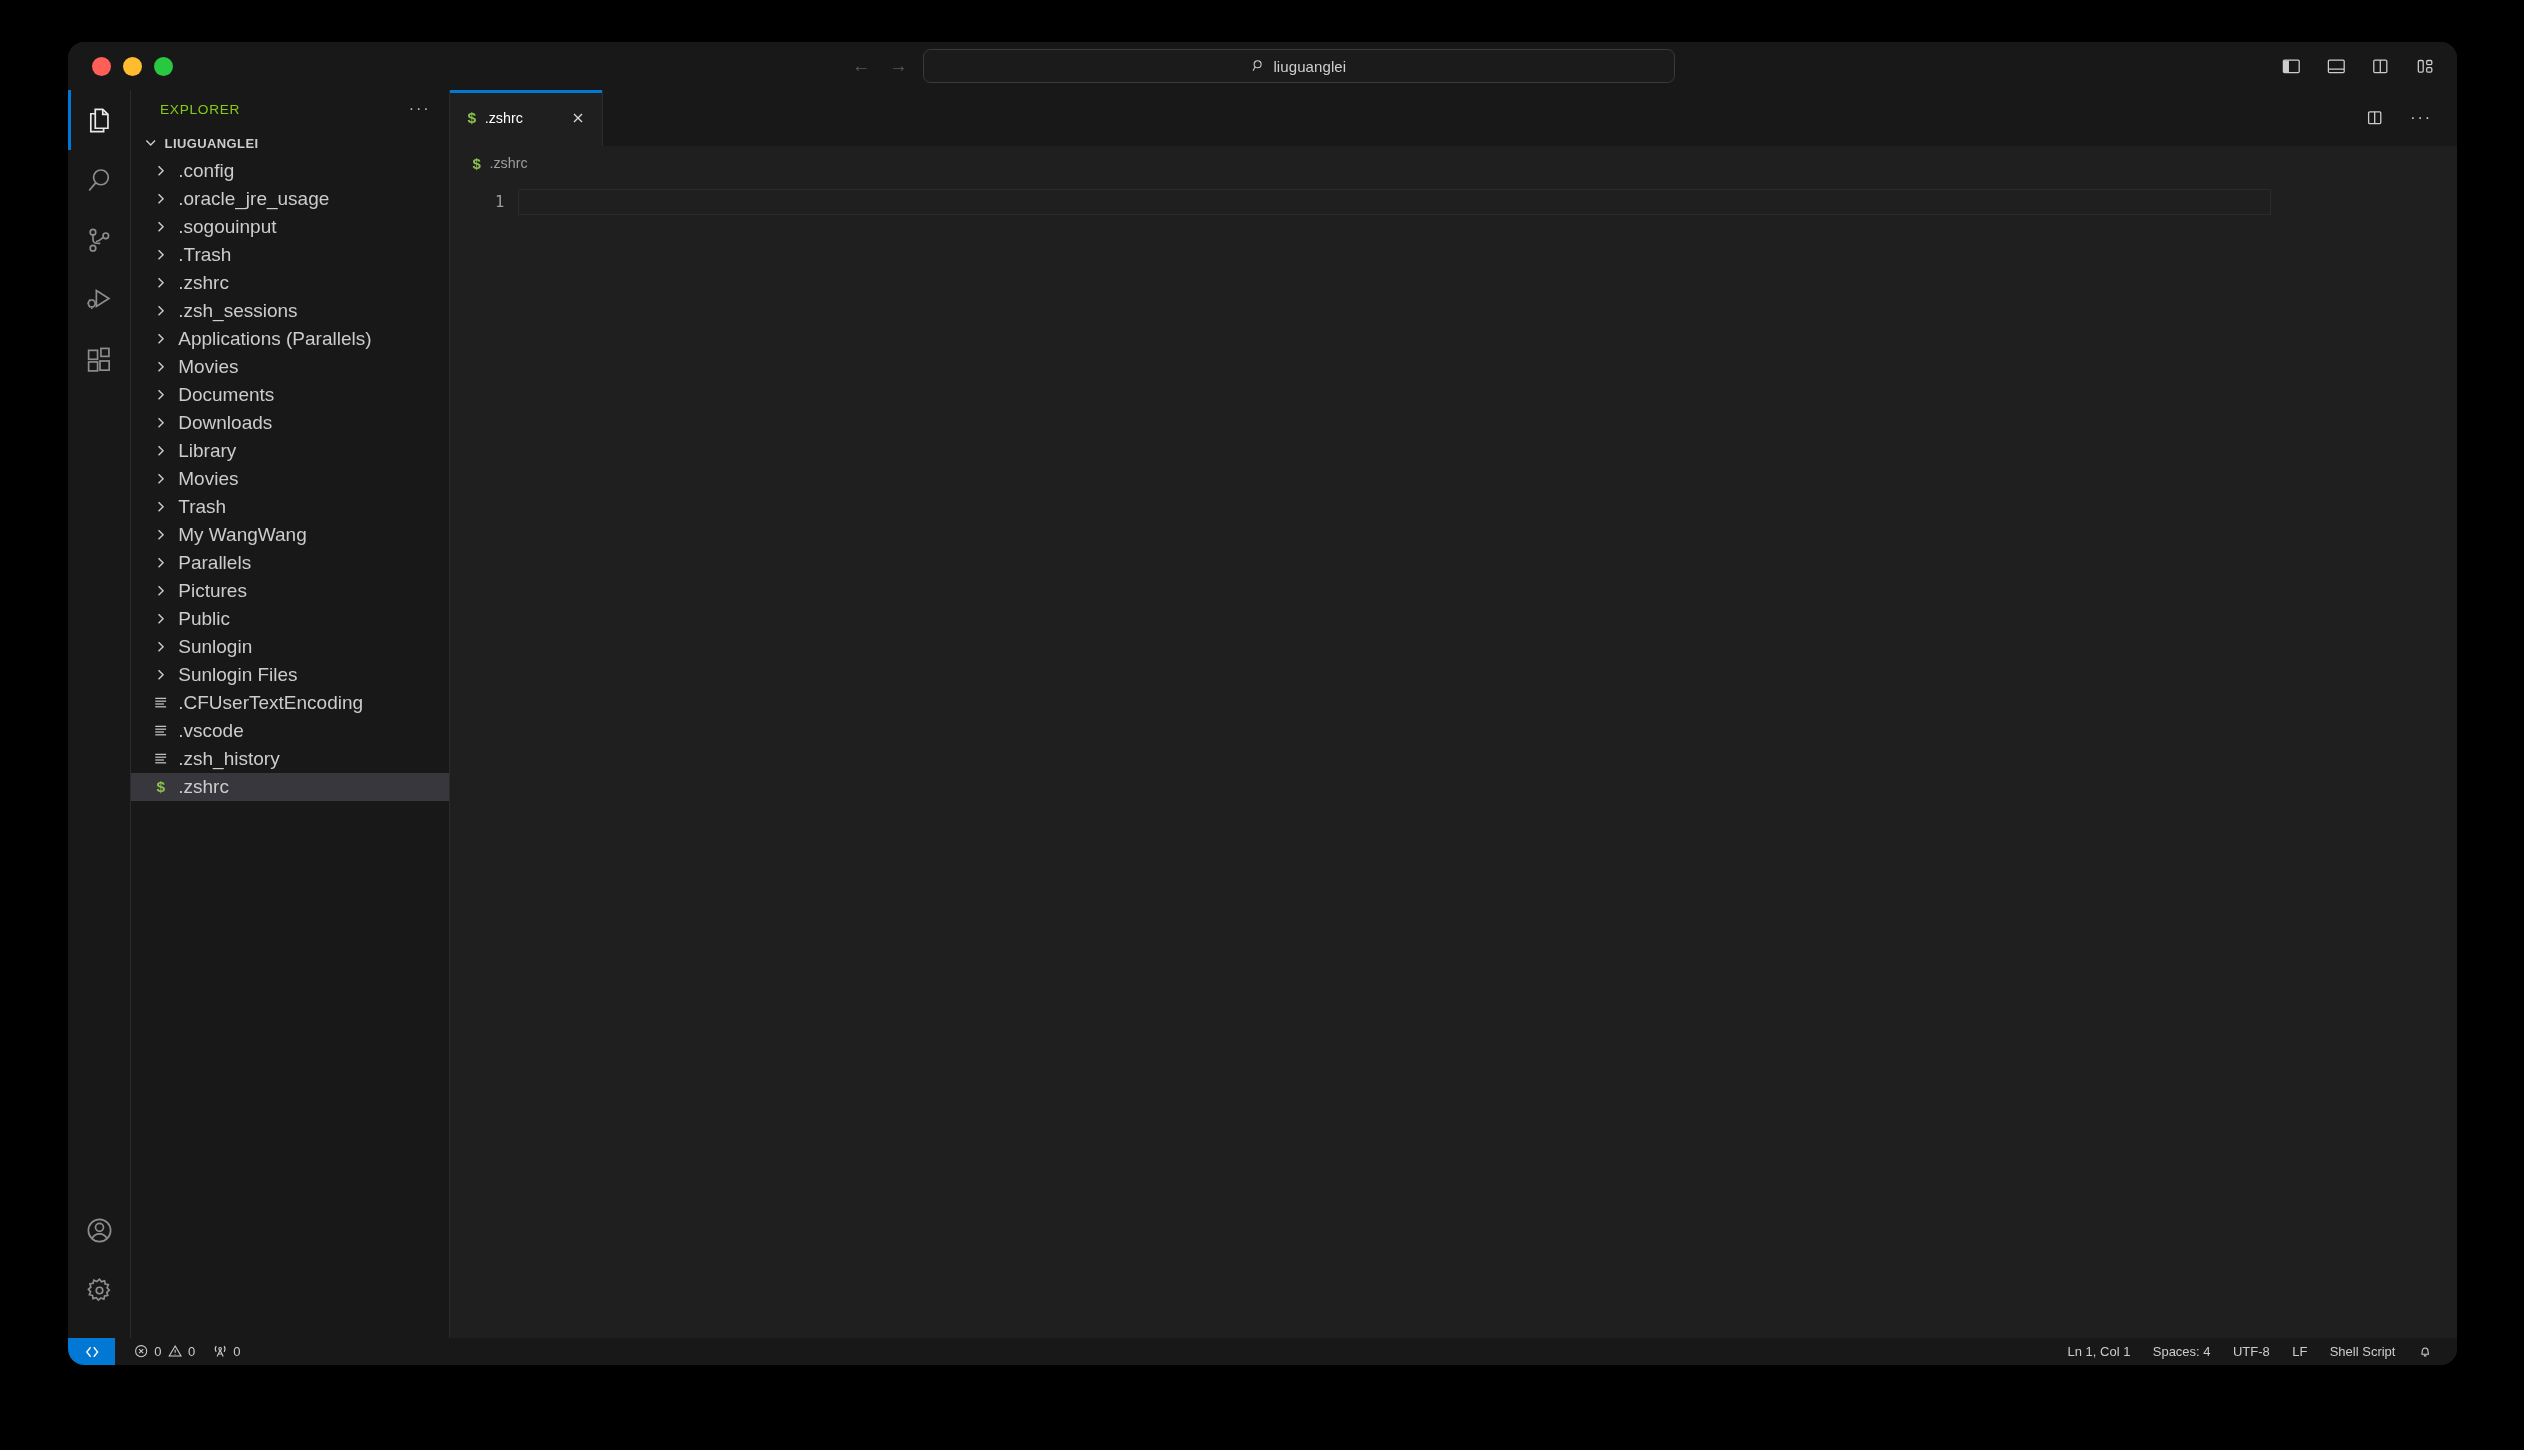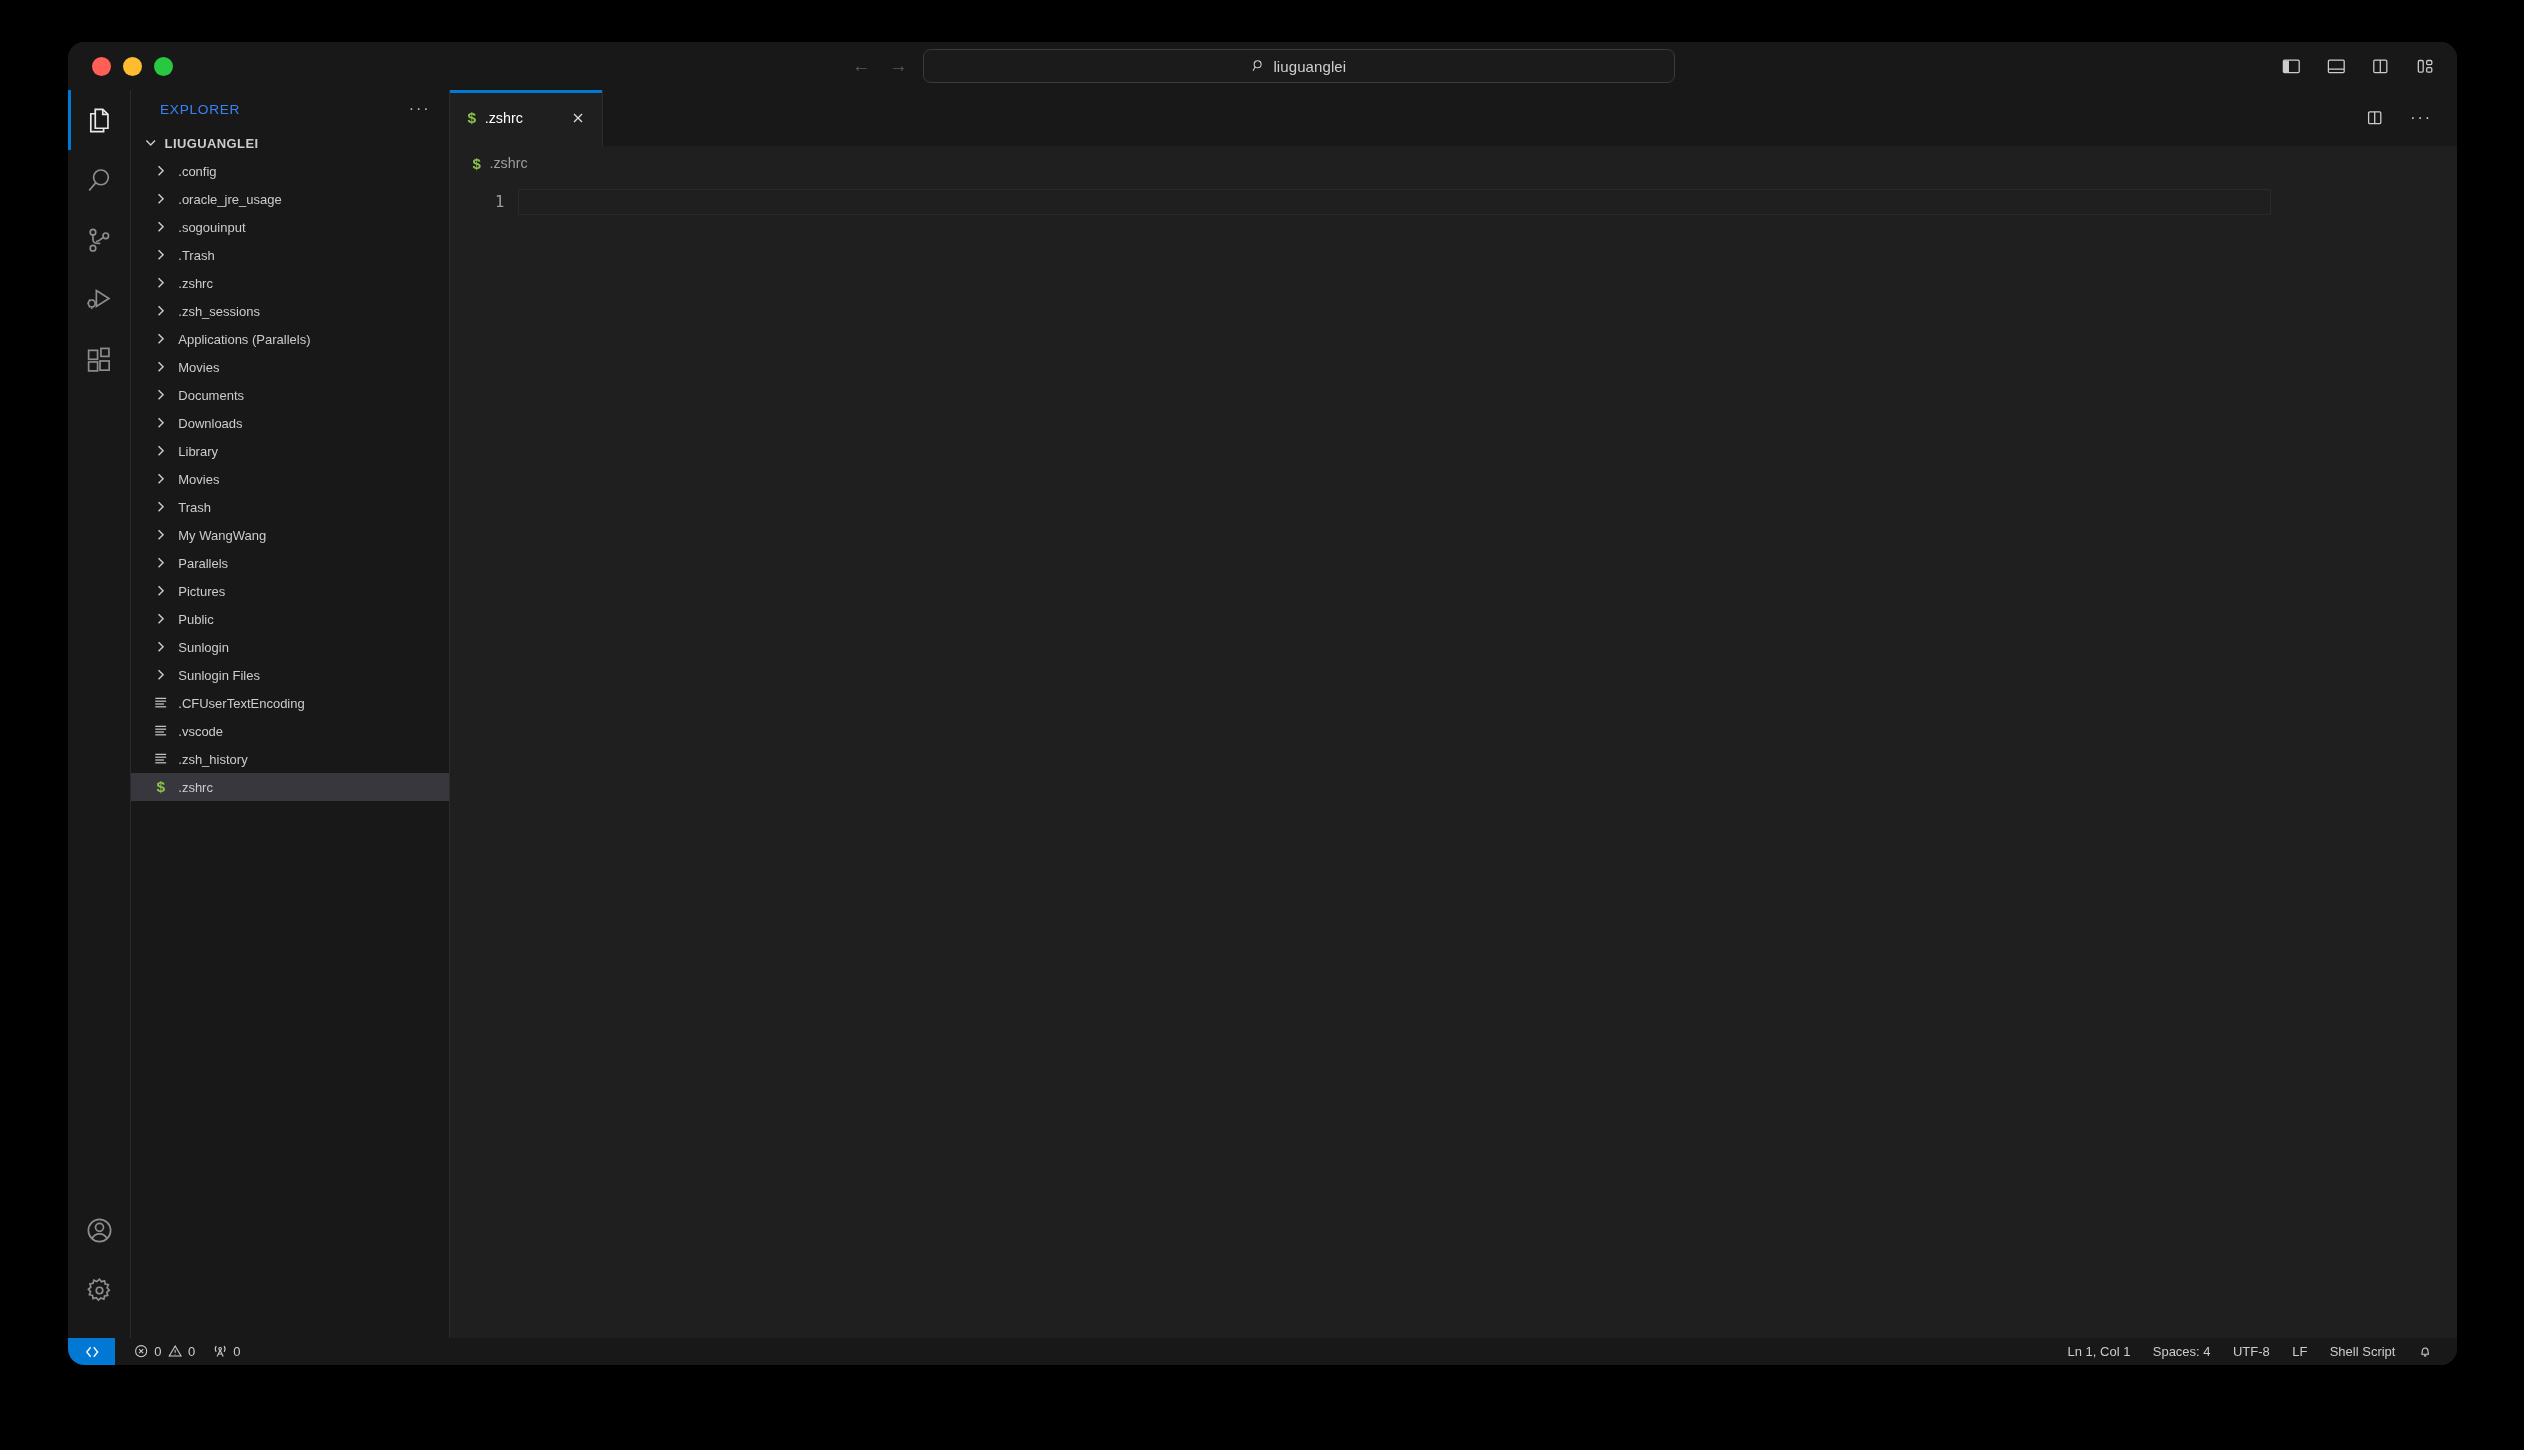--- a/index.html
+++ b/index.html
@@ -142,21 +142,21 @@
   }
   #sidebar-header {
     height: 39px;
     flex: 0 0 39px;
     display: flex;
     align-items: center;
     padding: 0 18.6px 0 29px;
   }
   #sidebar-header .title {
     font-size: 13.7px;
-    color: #3b82f6;
+    color: #84cc16;
     letter-spacing: 0.7px;
   }
   #sidebar-header .more {
     margin-left: auto;
     color: #bbbbbb;
     font-size: 16px;
     line-height: 6.2px;
     letter-spacing: 1.9px;
   }
 
@@ -183,21 +183,21 @@
     align-items: center;
     padding-left: 11.2px;
     gap: 0;
   }
   .tree-row.selected { background: #37373d; }
   .tree-row .indent { width: 10px; flex: 0 0 10px; }
   .tree-row .chev { width: 17.4px; flex: 0 0 17.4px; height: 17.4px; display: block; }
   .tree-row .ficon { width: 17.4px; flex: 0 0 17.4px; height: 17.4px; display: block; }
   .tree-row .gap { width: 8.7px; flex: 0 0 8.7px; }
   .tree-row .name {
-    font-size: 13px;
+    font-size: 19px;
     color: #cccccc;
     white-space: nowrap;
   }
   .tree-row .dollar {
     width: 17.4px; flex: 0 0 17.4px;
     color: #8bc34a;
     font-size: 15.5px;
     font-weight: bold;
     text-align: center;
     line-height: 17.4px;

